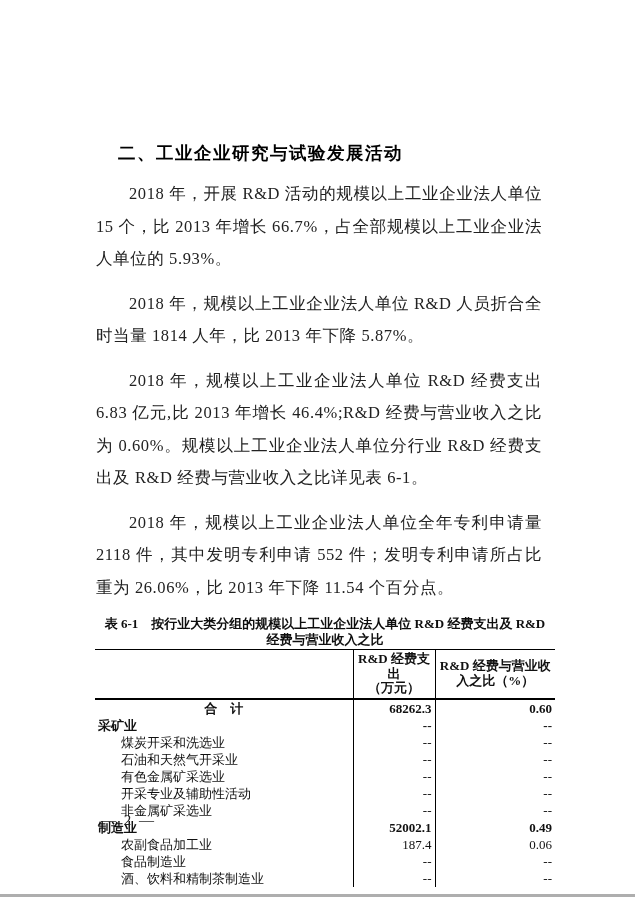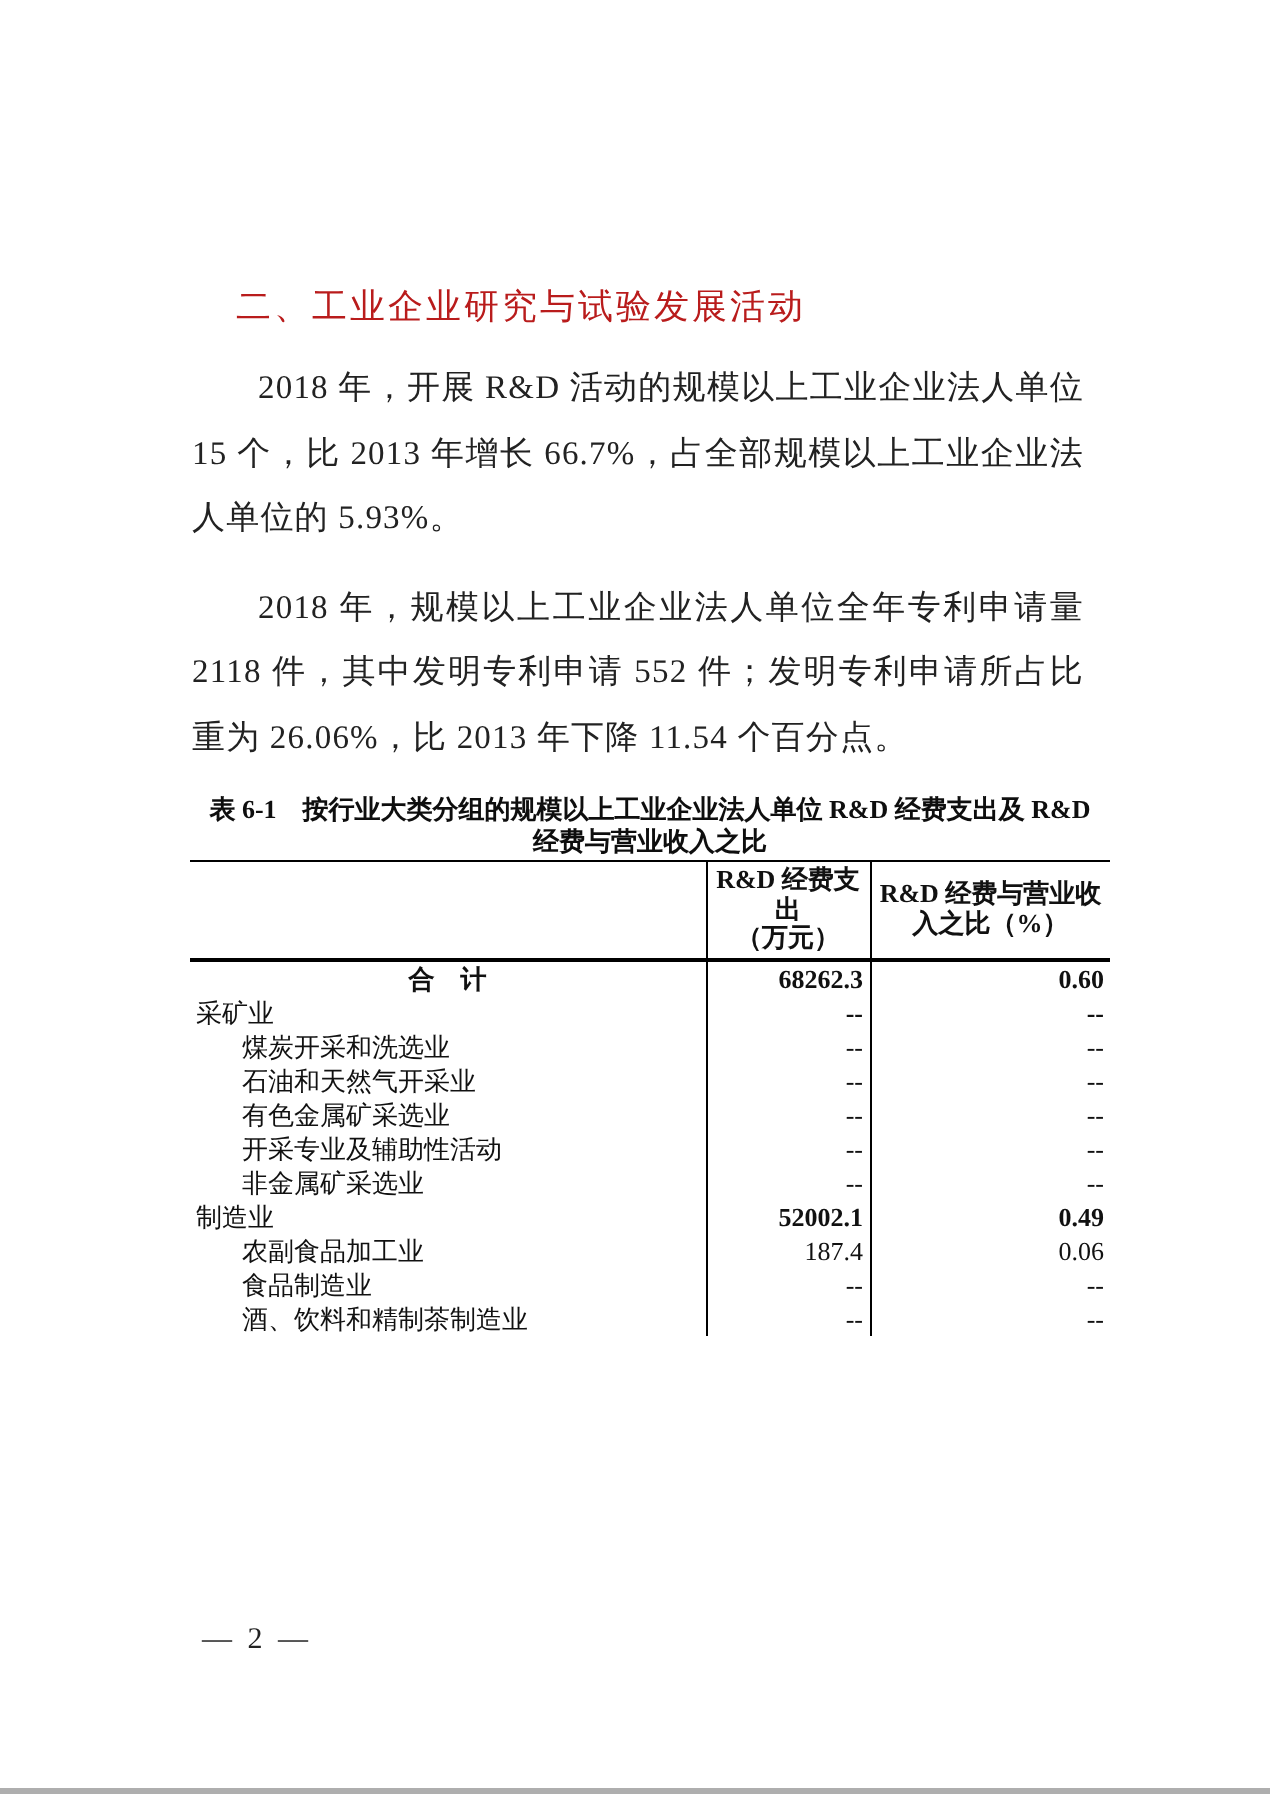--- a/index.html
+++ b/index.html
@@ -25,22 +25,22 @@
     background: #aeaeae;
   }
   .content {
     position: absolute;
     left: 84px;
     top: 140px;
     width: 470px;
   }
   .heading {
     font-size: 17.5px;
-    font-weight: normal;
-    color: #b91c1c;
+    font-weight: bold;
+    color: #000000;
     margin: 0 0 9px 0;
     padding-left: 34px;
     letter-spacing: 1.5px;
     line-height: 26px;
   }
   .para {
     margin: 12px;
     font-size: 16.5px;
     line-height: 32.5px;
     text-align: justify;
@@ -89,21 +89,21 @@
     line-height: 17px;
     padding: 0 3px;
     vertical-align: middle;
     white-space: nowrap;
     overflow: hidden;
   }
   td.c-label { text-align: left; }
   td.c-num { text-align: right; font-family: "Liberation Serif", "DejaVu Serif", serif; }
   tr.row-total td.c-label { text-align: center; font-weight: bold; }
   tr.row-total td.c-num { font-weight: bold; }
-  tr.row-group td.c-label { font-weight: normal; }
+  tr.row-group td.c-label { font-weight: bold; }
   tr.row-group td.c-num { font-weight: bold; }
   tr.row-sub td.c-label { padding-left: 26px; }
   .page-number {
     position: absolute;
     left: 101px;
     top: 812px;
     font-size: 15px;
     letter-spacing: 2px;
     color: #222;
   }
@@ -111,20 +111,22 @@
 </head>
 <body>
 
 <div class="page">
 
   <div class="content">
 
     <h1 class="heading">二、工业企业研究与试验发展活动</h1>
 
     <p class="para">2018 年，开展 R&amp;D 活动的规模以上工业企业法人单位 15 个，比 2013 年增长 66.7%，占全部规模以上工业企业法人单位的 5.93%。</p>
+    <p class="para">2018 年，规模以上工业企业法人单位 R&amp;D 人员折合全时当量 1814 人年，比 2013 年下降 5.87%。</p>
+    <p class="para">2018 年，规模以上工业企业法人单位 R&amp;D 经费支出 6.83 亿元,比 2013 年增长 46.4%;R&amp;D 经费与营业收入之比为 0.60%。规模以上工业企业法人单位分行业 R&amp;D 经费支出及 R&amp;D 经费与营业收入之比详见表 6-1。</p>
     <p class="para">2018 年，规模以上工业企业法人单位全年专利申请量 2118 件，其中发明专利申请 552 件；发明专利申请所占比重为 26.06%，比 2013 年下降 11.54 个百分点。</p>
 
     <div class="table-block">
       <div class="table-title">
         <div>表 6-1　按行业大类分组的规模以上工业企业法人单位 R&amp;D 经费支出及 R&amp;D</div>
         <div>经费与营业收入之比</div>
       </div>
 
       <table class="rdtable">
         <colgroup>

